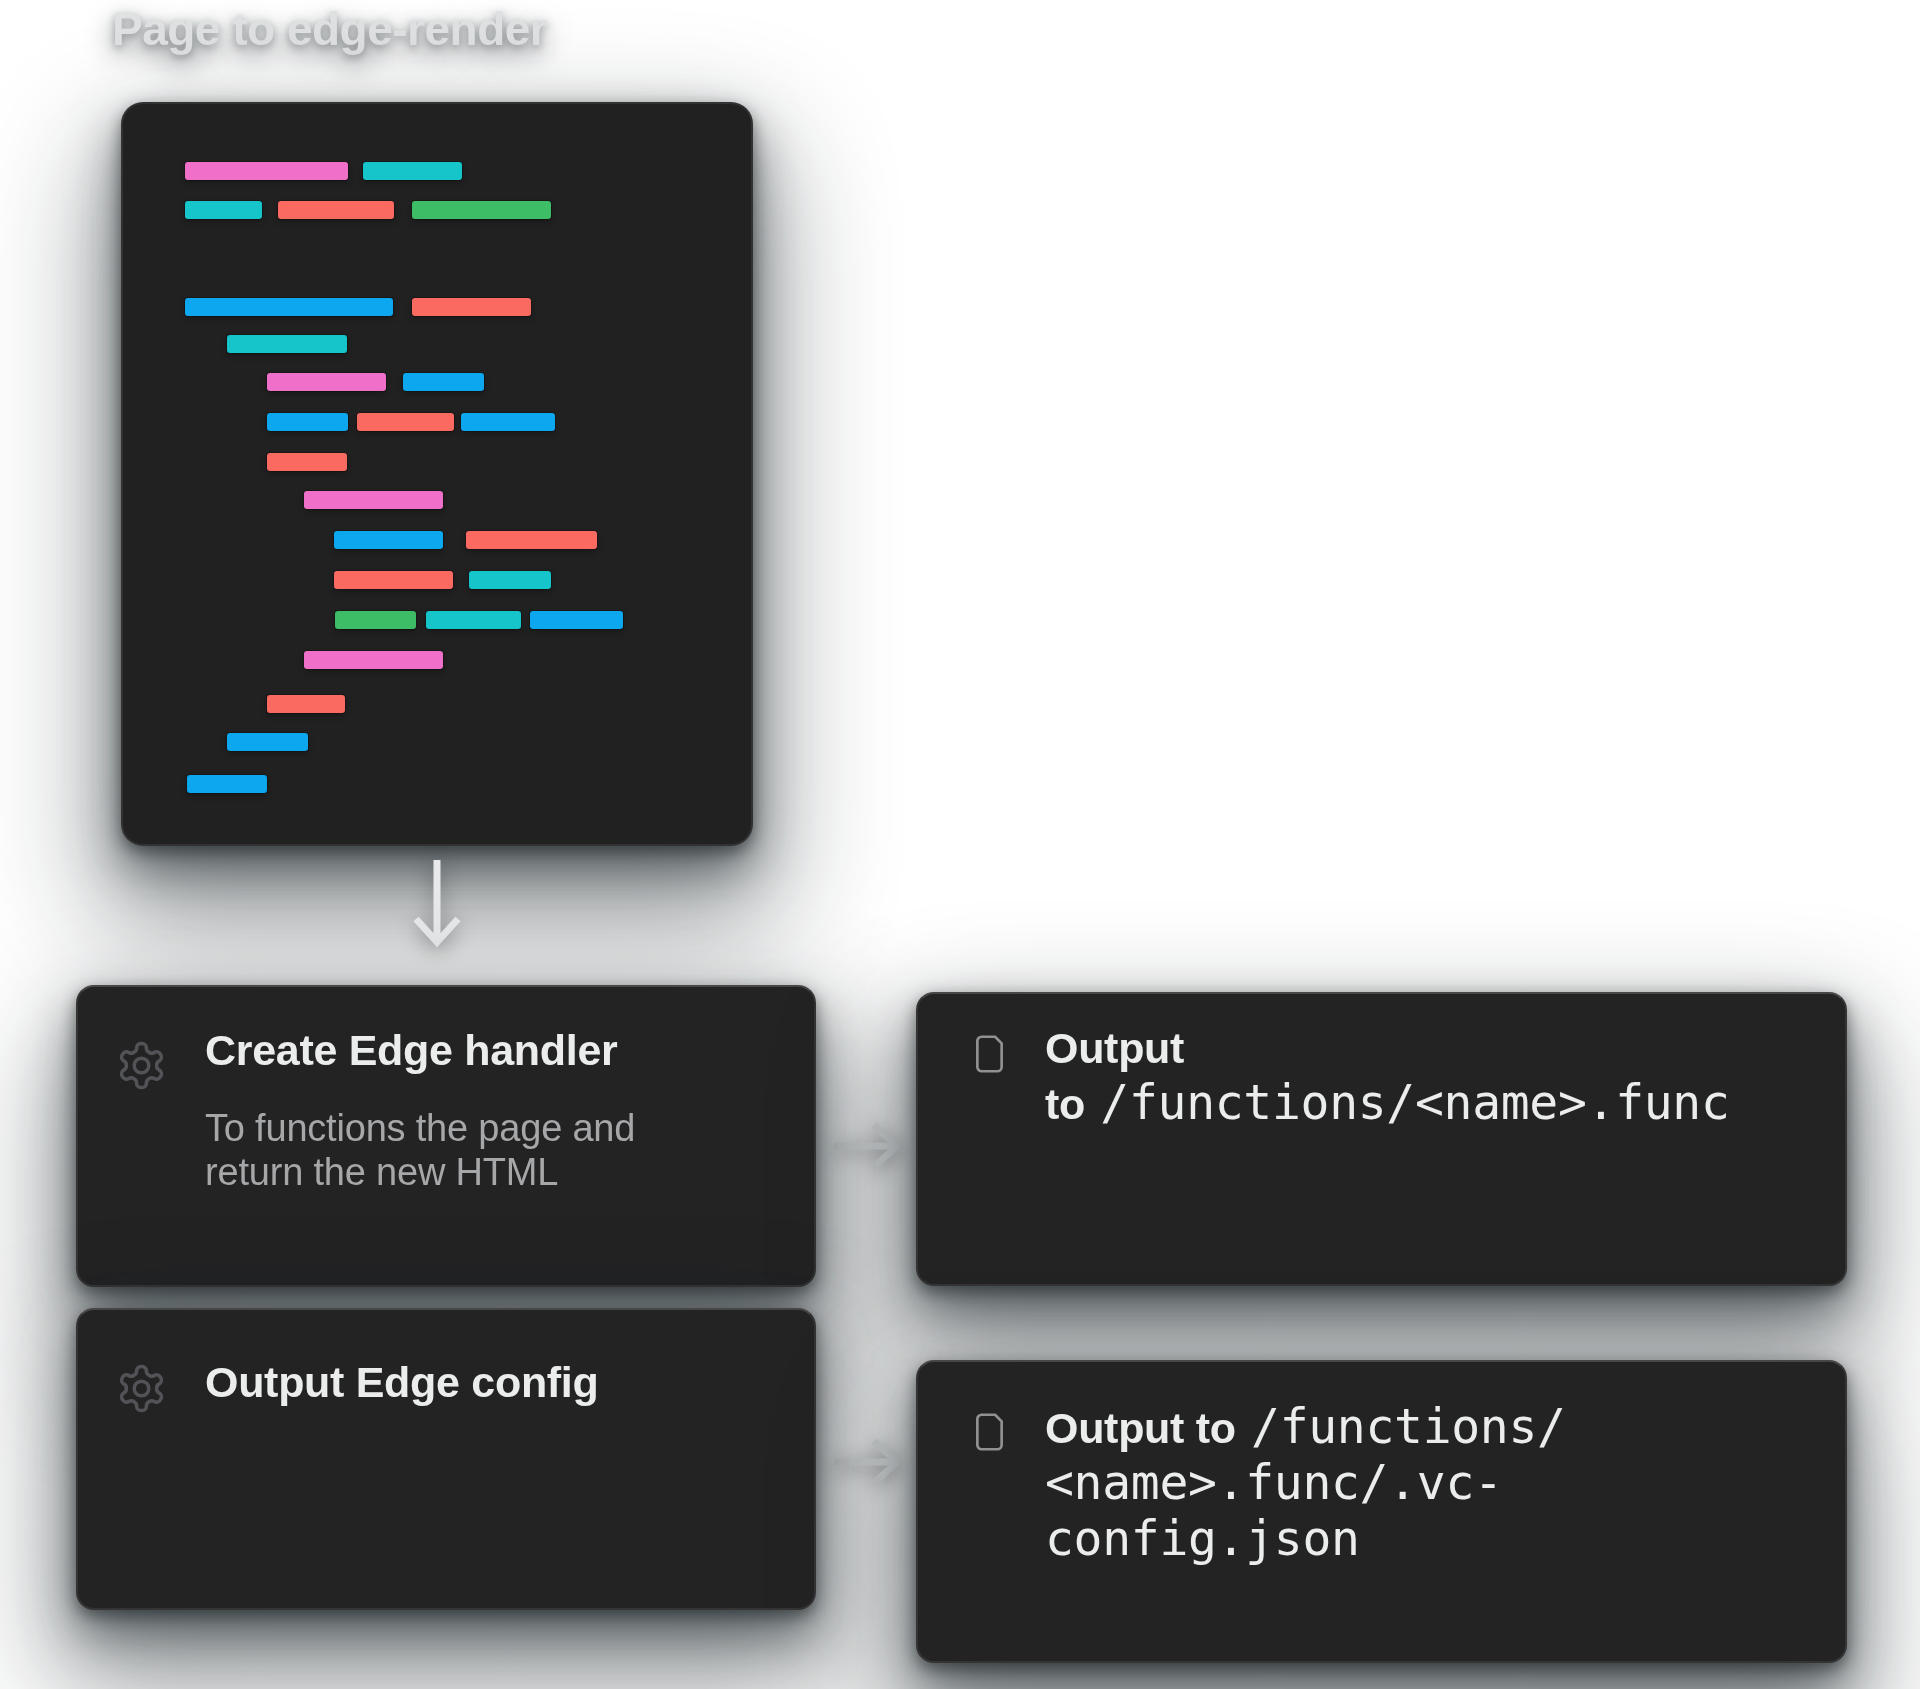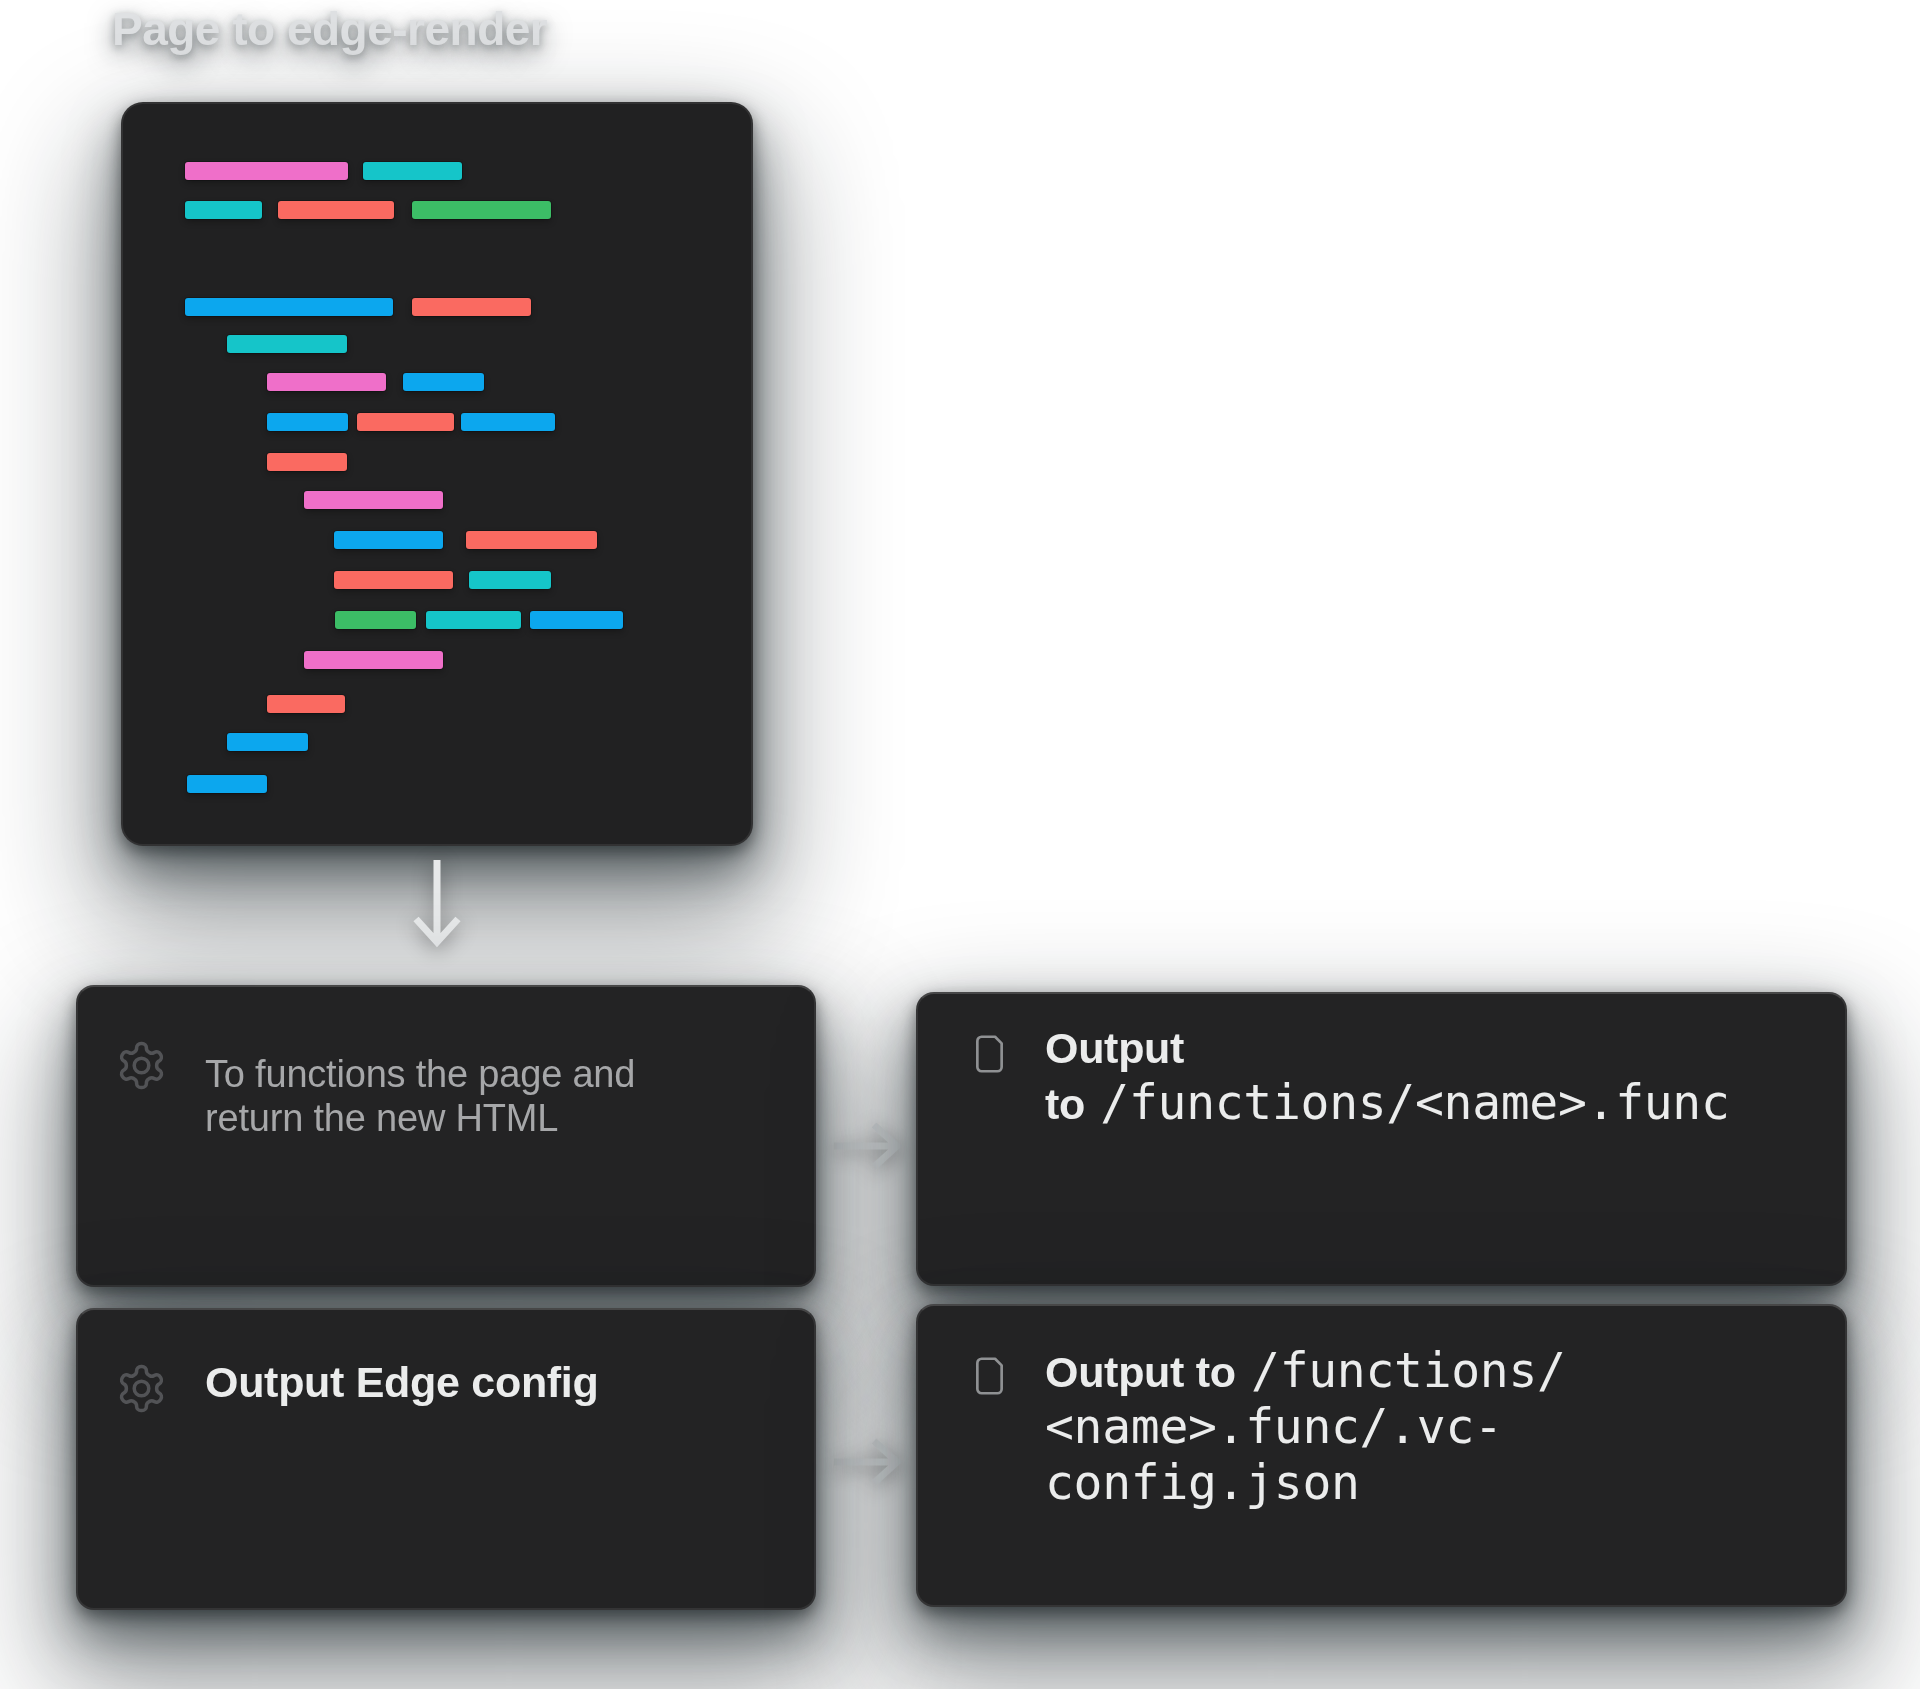--- a/index.html
+++ b/index.html
@@ -24,21 +24,21 @@
   .code-panel{left:121px;top:102px;width:632px;height:744px;}
   .bar{
     position:absolute;height:var(--bar-h);border-radius:3px;
     box-shadow:0 0 0 1px rgba(0,0,0,.22),0 3px 6px rgba(0,0,0,.28);
   }
   .card{background:var(--card_bg);border-radius:18px;
     border:2px solid var(--panel_border);border-top-color:var(--panel_border_top);}
   .card-1{left:76px;top:985px;width:740px;height:302px;}
   .card-2{left:916px;top:992px;width:931px;height:294px;}
   .card-3{left:76px;top:1308px;width:740px;height:302px;}
-  .card-4{left:916px;top:1304px;width:931px;height:303px;}
+  .card-4{left:916px;top:1360px;width:931px;height:303px;}
   .icon{position:absolute;left:37px;}
   .icon-file{left:57px;}
   .c1 .icon{top:52px;} .c2 .icon{top:41px;} .c3 .icon{top:52px;} .c4 .icon{top:51px;}
   .content{position:absolute;left:127px;right:30px;}
   .c1 .content{top:36px;} .c2 .content{top:27px;} .c3 .content{top:45px;} .c4 .content{top:37px;}
   .card-title{
     font-size:43px;font-weight:bold;color:var(--card_title);
     line-height:54px;letter-spacing:-0.3px;
   }
   .mono{
@@ -101,20 +101,21 @@
 <svg class="arrow arrow-right-2" width="80" height="64" viewBox="0 0 80 64" fill="none">
   <path d="M2 32 H60 M42 11 L65 32 L42 53" stroke="var(--arrow)" stroke-width="7" fill="none"></path>
 </svg>
 
 <div class="panel card card-1 c1">
   <svg class="icon" width="53" height="53" viewBox="0 0 24 24" fill="none" stroke="var(--gear_icon)" stroke-width="1.6" stroke-linejoin="round" stroke-linecap="round">
     <path d="M12.22 2h-.44a2 2 0 0 0-2 2v.18a2 2 0 0 1-1 1.73l-.43.25a2 2 0 0 1-2 0l-.15-.08a2 2 0 0 0-2.73.73l-.22.38a2 2 0 0 0 .73 2.73l.15.1a2 2 0 0 1 1 1.72v.51a2 2 0 0 1-1 1.74l-.15.09a2 2 0 0 0-.73 2.73l.22.38a2 2 0 0 0 2.73.73l.15-.08a2 2 0 0 1 2 0l.43.25a2 2 0 0 1 1 1.73V20a2 2 0 0 0 2 2h.44a2 2 0 0 0 2-2v-.18a2 2 0 0 1 1-1.73l.43-.25a2 2 0 0 1 2 0l.15.08a2 2 0 0 0 2.73-.73l.22-.39a2 2 0 0 0-.73-2.73l-.15-.08a2 2 0 0 1-1-1.74v-.5a2 2 0 0 1 1-1.74l.15-.09a2 2 0 0 0 .73-2.73l-.22-.38a2 2 0 0 0-2.73-.73l-.15.08a2 2 0 0 1-2 0l-.43-.25a2 2 0 0 1-1-1.73V4a2 2 0 0 0-2-2z"></path>
     <circle cx="12" cy="12" r="3.3"></circle>
   </svg>
   <div class="content">
+    <div class="card-title">Create Edge handler</div>
     <div class="card-sub">
       <div>To functions the page and</div>
       <div>return the new HTML</div>
     </div>
   </div>
 </div>
 
 <div class="panel card card-2 c2">
   <svg class="icon icon-file" width="29" height="38" viewBox="0 0 18.5 24" fill="none" stroke="var(--file_icon)" stroke-width="1.7" stroke-linejoin="round" stroke-linecap="round">
     <path d="M12.8 1 H4.2 A2.7 2.7 0 0 0 1.5 3.7 V20.3 A2.7 2.7 0 0 0 4.2 23 H14.3 A2.7 2.7 0 0 0 17 20.3 V5.2 Z"></path>

